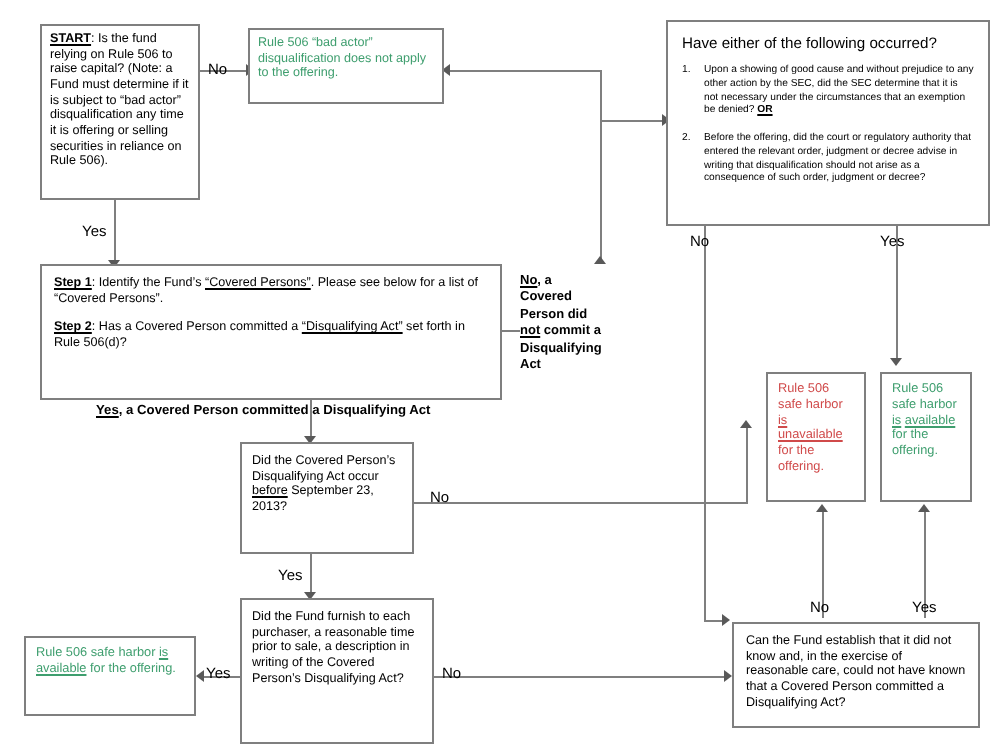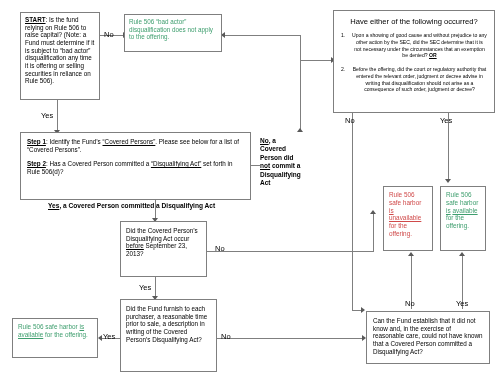--- a/index.html
+++ b/index.html
@@ -103,21 +103,21 @@
     <div class="inner">
       <span class="b u">START</span><span>: Is the fund relying on Rule 506 to raise capital? (Note: a Fund must determine if it is subject to “bad actor” disqualification any time it is offering or selling securities in reliance on Rule 506).</span>
     </div>
   </div>
 
   <div class="box green" style="left:124px;top:14px;width:98px;height:38px;font-size:6.3px;">
     <div class="inner">Rule 506  “bad actor” disqualification does not apply to the offering.</div>
   </div>
 
   <div class="box" style="left:333px;top:10px;width:162px;height:103px;">
-    <div class="inner" style="padding:6px 7px;text-align:center;">
+    <div class="inner" style="padding:6px 7px;">
       <div class="panel-title">Have either of the following occurred?</div>
       <div class="oli tiny" style="margin-top:6px;">
         <span class="num">1.</span>
         <span>Upon a showing of good cause and without prejudice to any other action by the SEC, did the SEC determine that it is not necessary under the circumstances that an exemption be denied? </span><span class="u b">OR</span>
       </div>
       <div class="oli tiny" style="margin-top:7px;">
         <span class="num">2.</span>
         <span>Before the offering, did the court or regulatory authority that entered the relevant order, judgment or decree advise in writing that disqualification should not arise as a consequence of such order, judgment or decree?</span>
       </div>
     </div>

